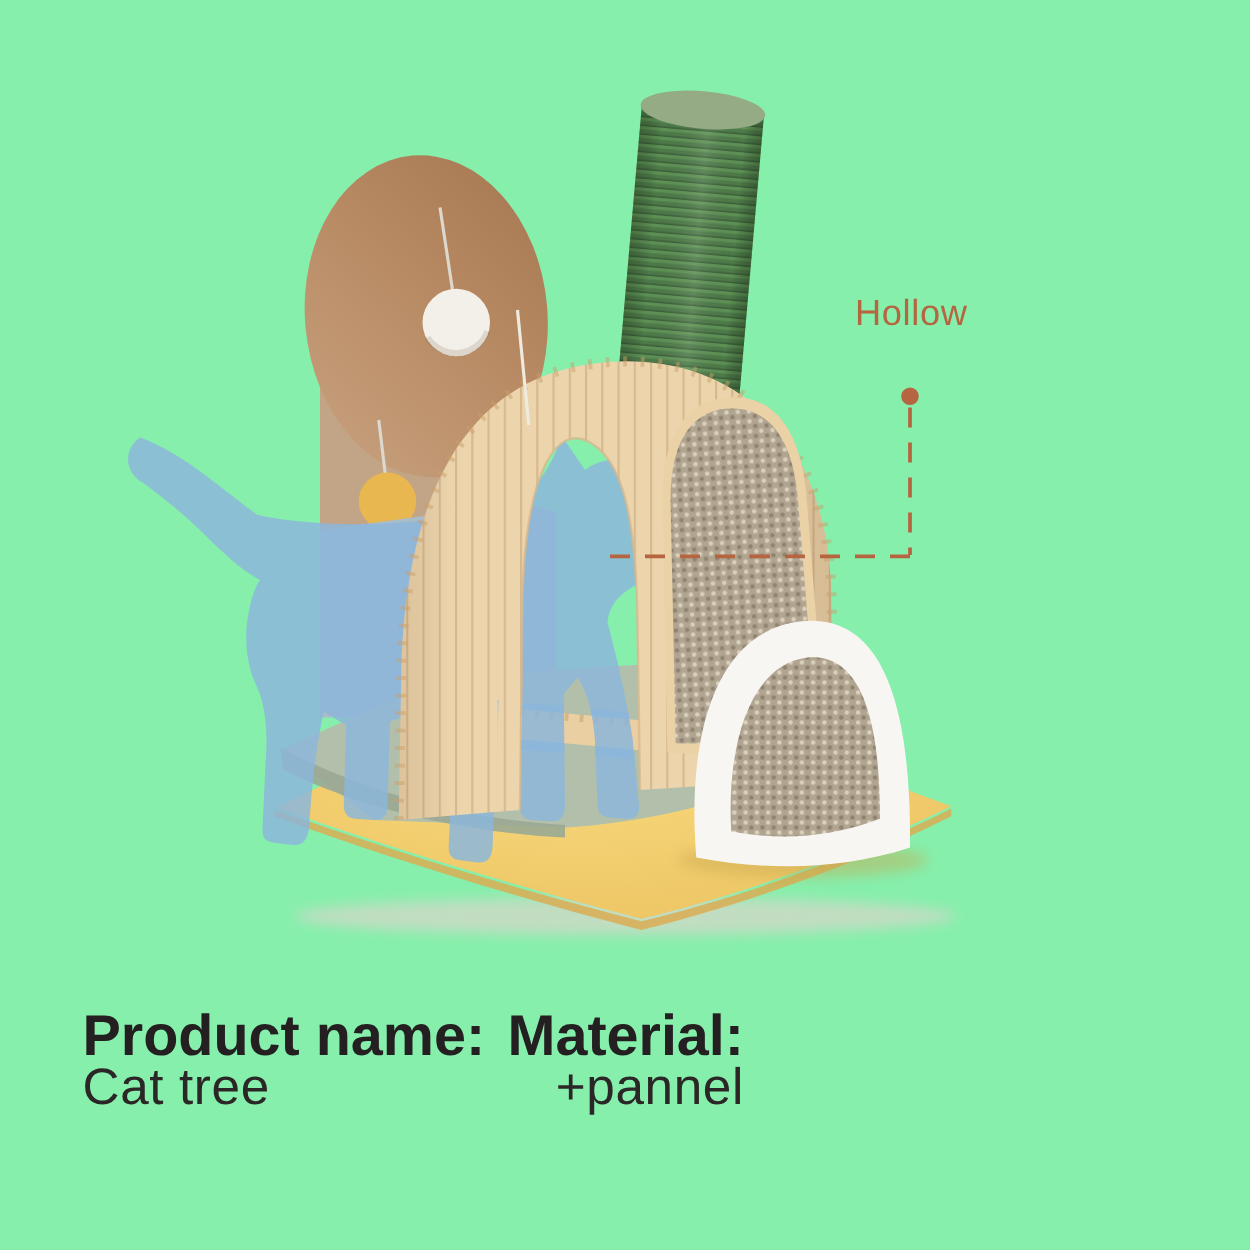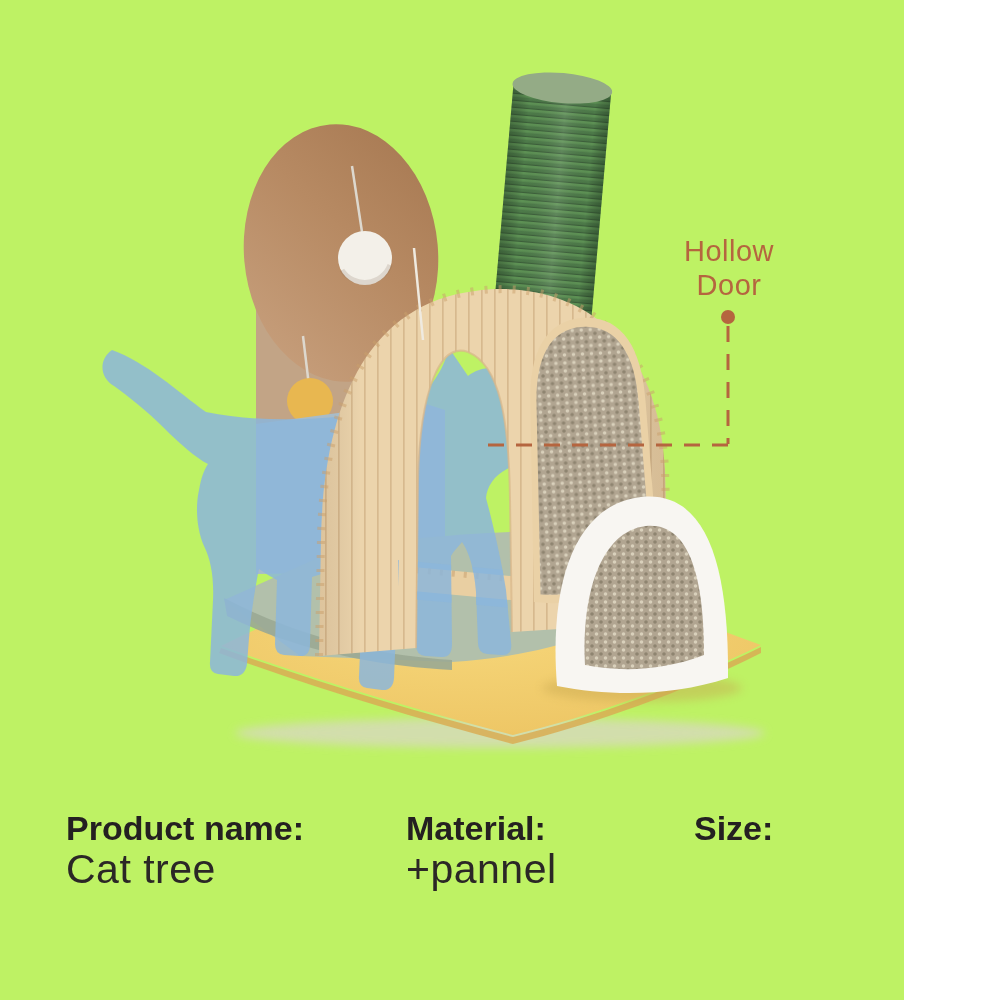--- a/index.html
+++ b/index.html
@@ -1,25 +1,25 @@
 <!DOCTYPE html>
 <html><head>
 <meta charset="utf-8">
 <style>
   html,body{margin:0;padding:0;background:#ffffff;}
-  .stage{position:relative;width:904px;height:1000px;background:#bef264;
+  .stage{position:relative;width:1000px;height:1000px;background:#86efac;
          font-family:"Liberation Sans",sans-serif;overflow:hidden;}
   .stage svg{position:absolute;left:0;top:0;}
   .callout{position:absolute;left:629px;top:234px;width:200px;text-align:center;
            font-size:29px;line-height:34px;color:#b5653f;letter-spacing:.5px;font-weight:400;}
   .spec{position:absolute;top:806px;color:#242021;}
-  .spec .label{font-size:34px;font-weight:700;line-height:44px;color:#242021;}
+  .spec .label{font-size:46px;font-weight:700;line-height:44px;color:#242021;}
   .spec .value{font-size:41px;font-weight:400;line-height:38px;letter-spacing:.5px;color:#2b2726;}
   #spec-product{left:66px;}
-  #spec-material{left:406px;}
+  #spec-material{left:406px;text-align:right;}
   #spec-size{left:694px;}
   #spec-size .value{font-size:32px;letter-spacing:0;margin-top:5px;}
 </style>
 </head>
 <body>
 
 <div class="stage">
 
 <svg width="1000" height="1000" viewBox="0 0 1000 1000">
   <defs>
@@ -156,30 +156,28 @@
   </g>
 
   <line x1="414" y1="248" x2="423" y2="340" stroke="#efeae0" stroke-width="2.5"></line>
 
   <circle cx="728" cy="317" r="7" fill="#b5653f"></circle>
   <path d="M 728,326 L 728,444 M 728,445 L 486,445" stroke-width="3" stroke-dasharray="16 12" fill="none" stroke="#b5653f"></path>
 </svg>
 
   <div class="callout">
     <div>Hollow</div>
-    <div>Door</div>
   </div>
 
   <div class="spec" id="spec-product">
     <div class="label">Product name:</div>
     <div class="value">Cat tree</div>
   </div>
 
   <div class="spec" id="spec-material">
     <div class="label">Material:</div>
     <div class="value">+pannel</div>
   </div>
 
   <div class="spec" id="spec-size">
-    <div class="label">Size:</div>
   </div>
 
 </div>
 
 </body></html>

